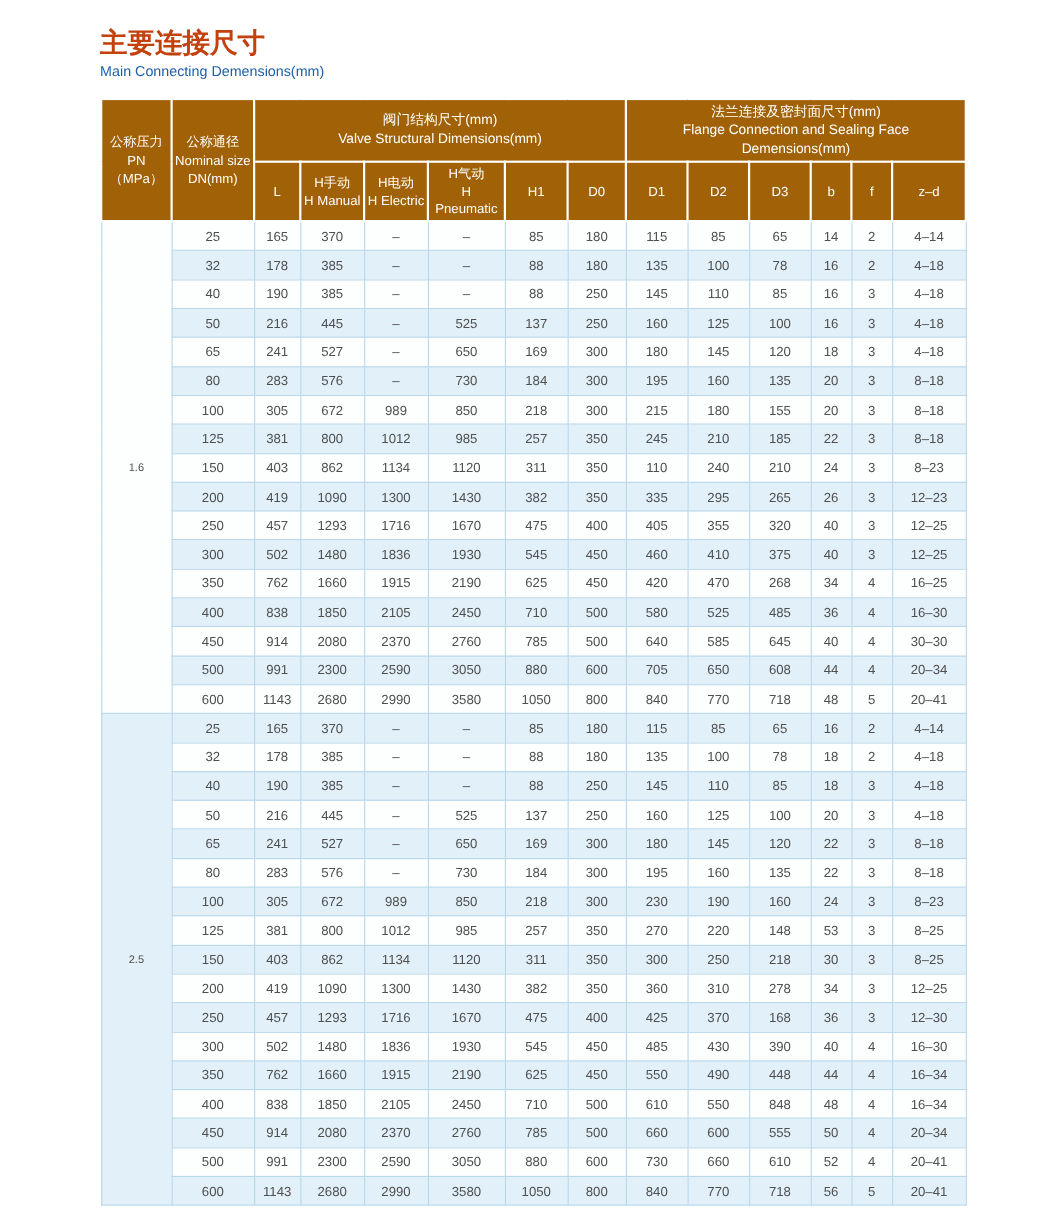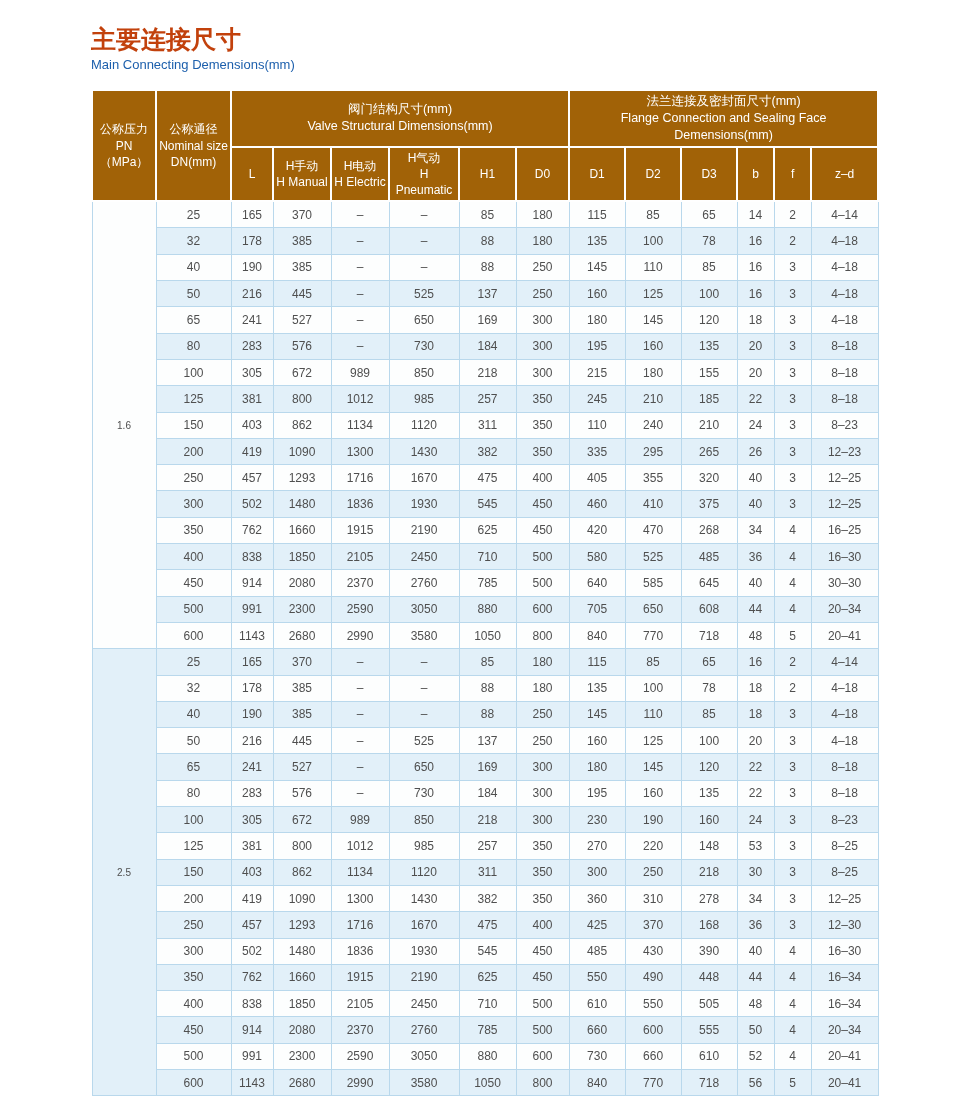--- a/index.html
+++ b/index.html
@@ -590,21 +590,21 @@
         <tr>
           <td>400</td>
           <td>838</td>
           <td>1850</td>
           <td>2105</td>
           <td>2450</td>
           <td>710</td>
           <td>500</td>
           <td>610</td>
           <td>550</td>
-          <td>505</td>
+          <td>848</td>
           <td>48</td>
           <td>4</td>
           <td>16–34</td>
         </tr>
         <tr class="alt">
           <td>450</td>
           <td>914</td>
           <td>2080</td>
           <td>2370</td>
           <td>2760</td>

